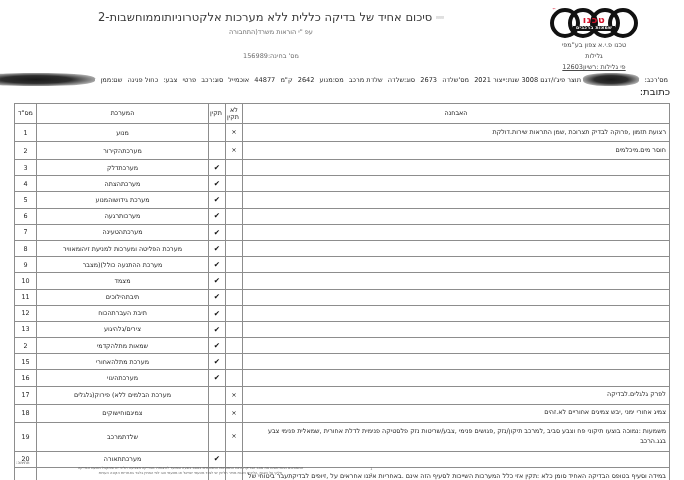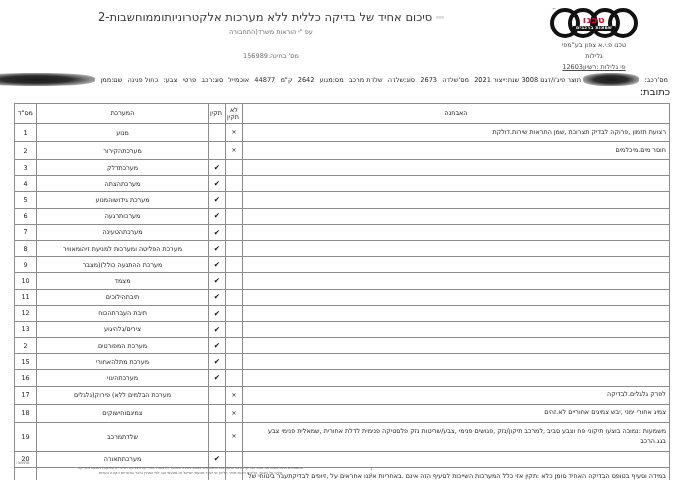--- a/index.html
+++ b/index.html
@@ -413,21 +413,21 @@
             <td class="diag"></td>
             <td class="mark"></td>
             <td class="mark"><span class="chk">✔</span></td>
             <td class="sys">צירים/גלהיגוע</td>
             <td class="num">13</td>
           </tr>
           <tr class="r-std">
             <td class="diag"></td>
             <td class="mark"></td>
             <td class="mark"><span class="chk">✔</span></td>
-            <td class="sys">מערכת המפורטים</td>
+            <td class="sys">שמאות מתלהקדמי</td>
             <td class="num">2</td>
           </tr>
           <tr class="r-std">
             <td class="diag"></td>
             <td class="mark"></td>
             <td class="mark"><span class="chk">✔</span></td>
             <td class="sys">מערכת מתלהאחורי</td>
             <td class="num">15</td>
           </tr>
           <tr class="r-std">

